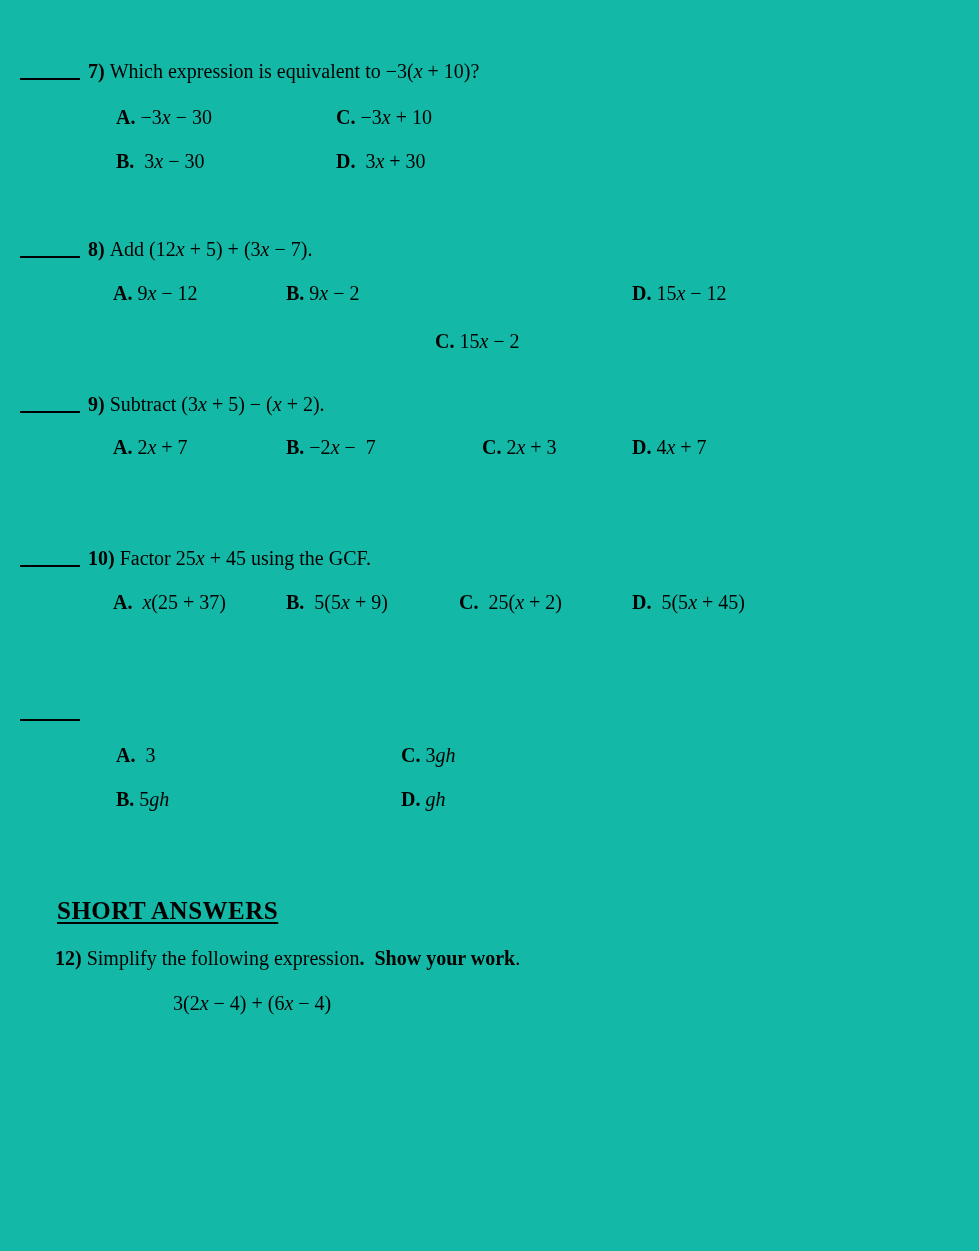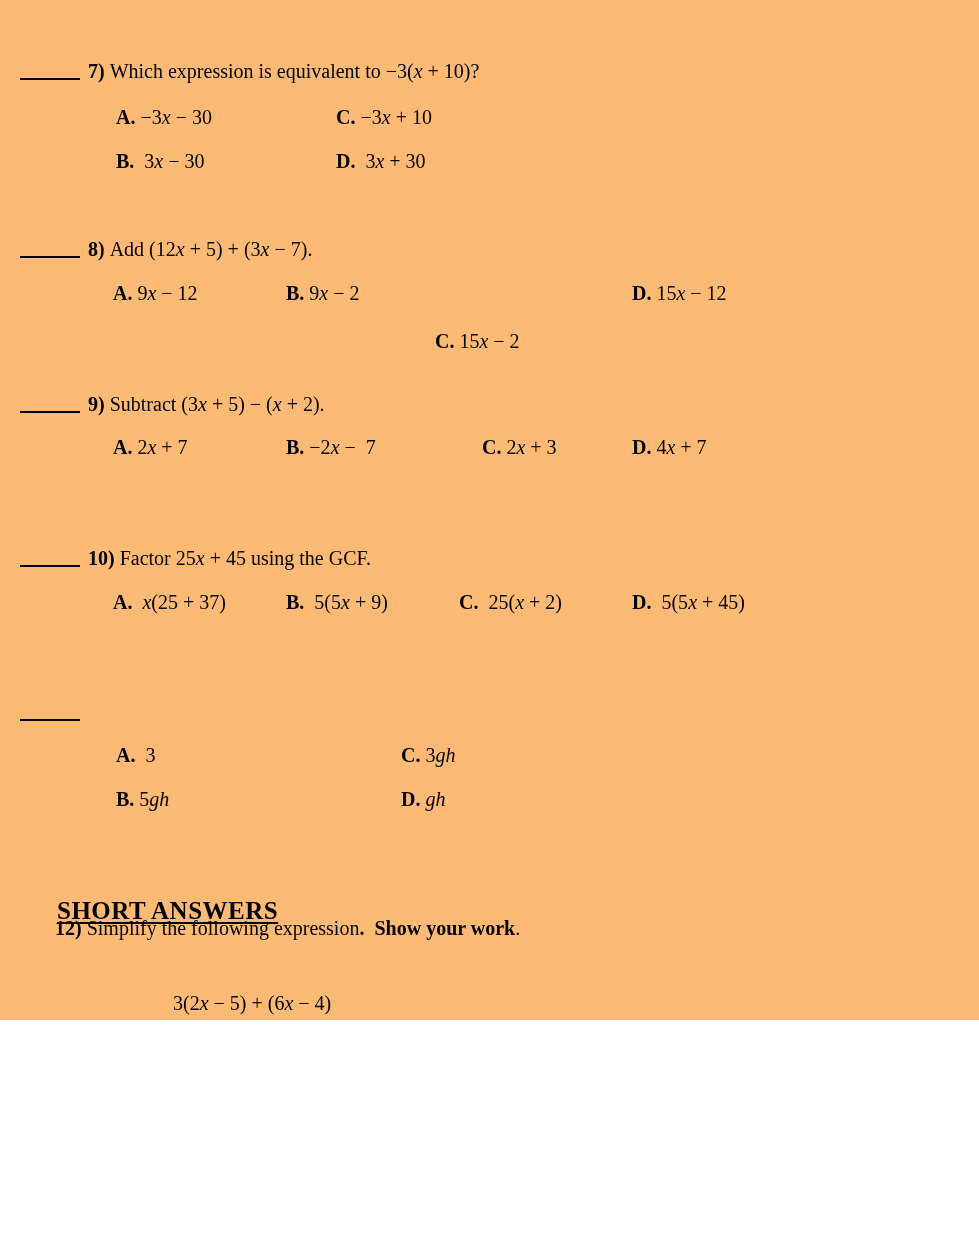--- a/index.html
+++ b/index.html
@@ -3,22 +3,22 @@
 <meta charset="utf-8">
 <style>
   html, body {
     margin: 0;
     padding: 0;
     background: #ffffff;
   }
   .page {
     position: relative;
     width: 979px;
-    height: 1020px;
-    background: #fdba74;
+    height: 1251px;
+    background: #14b8a6;
     color: #000000;
     font-family: "Liberation Serif", "DejaVu Serif", serif;
     font-size: 20px;
     line-height: 1.2;
     overflow: hidden;
   }
   .abs {
     position: absolute;
     white-space: nowrap;
   }
@@ -84,16 +84,16 @@
   <div class="abs" style="top:700px; left:20px;">
     <span class="blank"></span>
   </div>
   <div class="abs" style="top:743px; left:116px;"><span class="s-b">A. </span><span>&nbsp;3</span></div>
   <div class="abs" style="top:743px; left:401px;"><span class="s-b">C. </span><span>3</span><span class="s-i">gh</span></div>
   <div class="abs" style="top:787px; left:116px;"><span class="s-b">B. </span><span>5</span><span class="s-i">gh</span></div>
   <div class="abs" style="top:787px; left:401px;"><span class="s-b">D. </span><span class="s-i">gh</span></div>
 
   <div class="abs heading" style="top:896px; left:57px;">SHORT ANSWERS</div>
 
-  <div class="abs" style="top:916px; left:55px;"><span class="s-b">12) </span><span>Simplify the following expression</span><span class="s-b">.</span><span> &nbsp;</span><span class="s-b">Show your work</span><span>.</span></div>
-  <div class="abs expr" style="top:991px; left:173px;"><span>3(2</span><span class="s-i">x</span><span> − 5) + (6</span><span class="s-i">x</span><span> − 4)</span></div>
+  <div class="abs" style="top:946px; left:55px;"><span class="s-b">12) </span><span>Simplify the following expression</span><span class="s-b">.</span><span> &nbsp;</span><span class="s-b">Show your work</span><span>.</span></div>
+  <div class="abs expr" style="top:991px; left:173px;"><span>3(2</span><span class="s-i">x</span><span> − 4) + (6</span><span class="s-i">x</span><span> − 4)</span></div>
 
 </div>
 
 </body></html>

